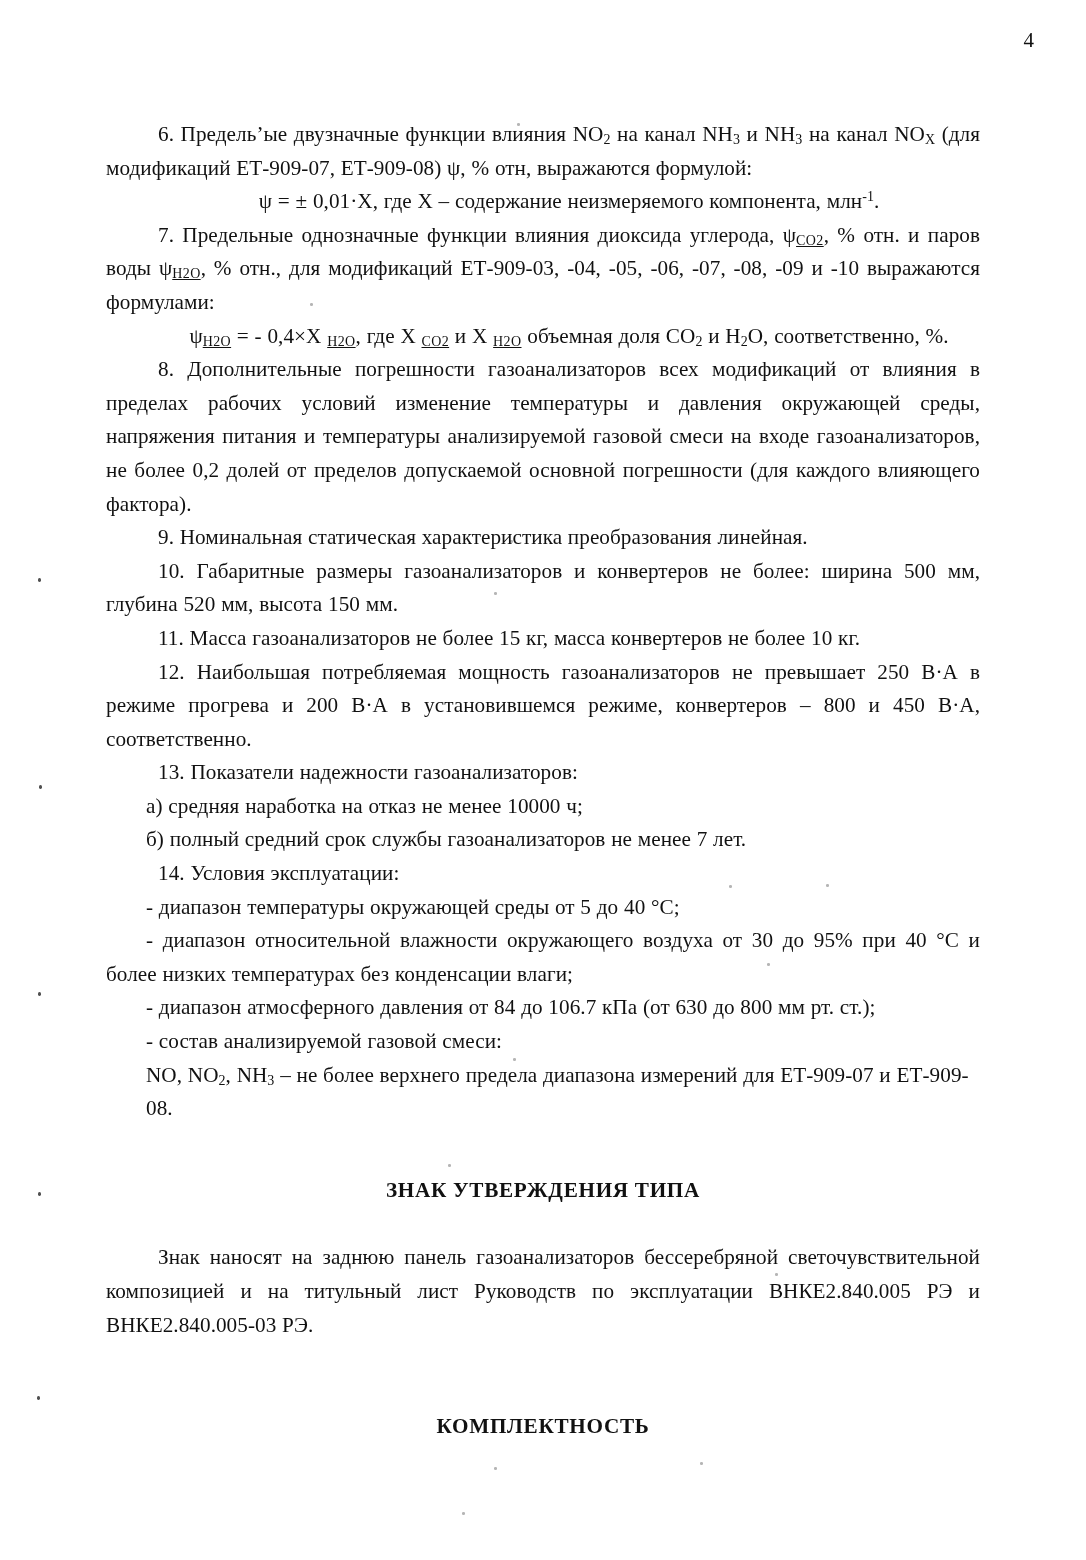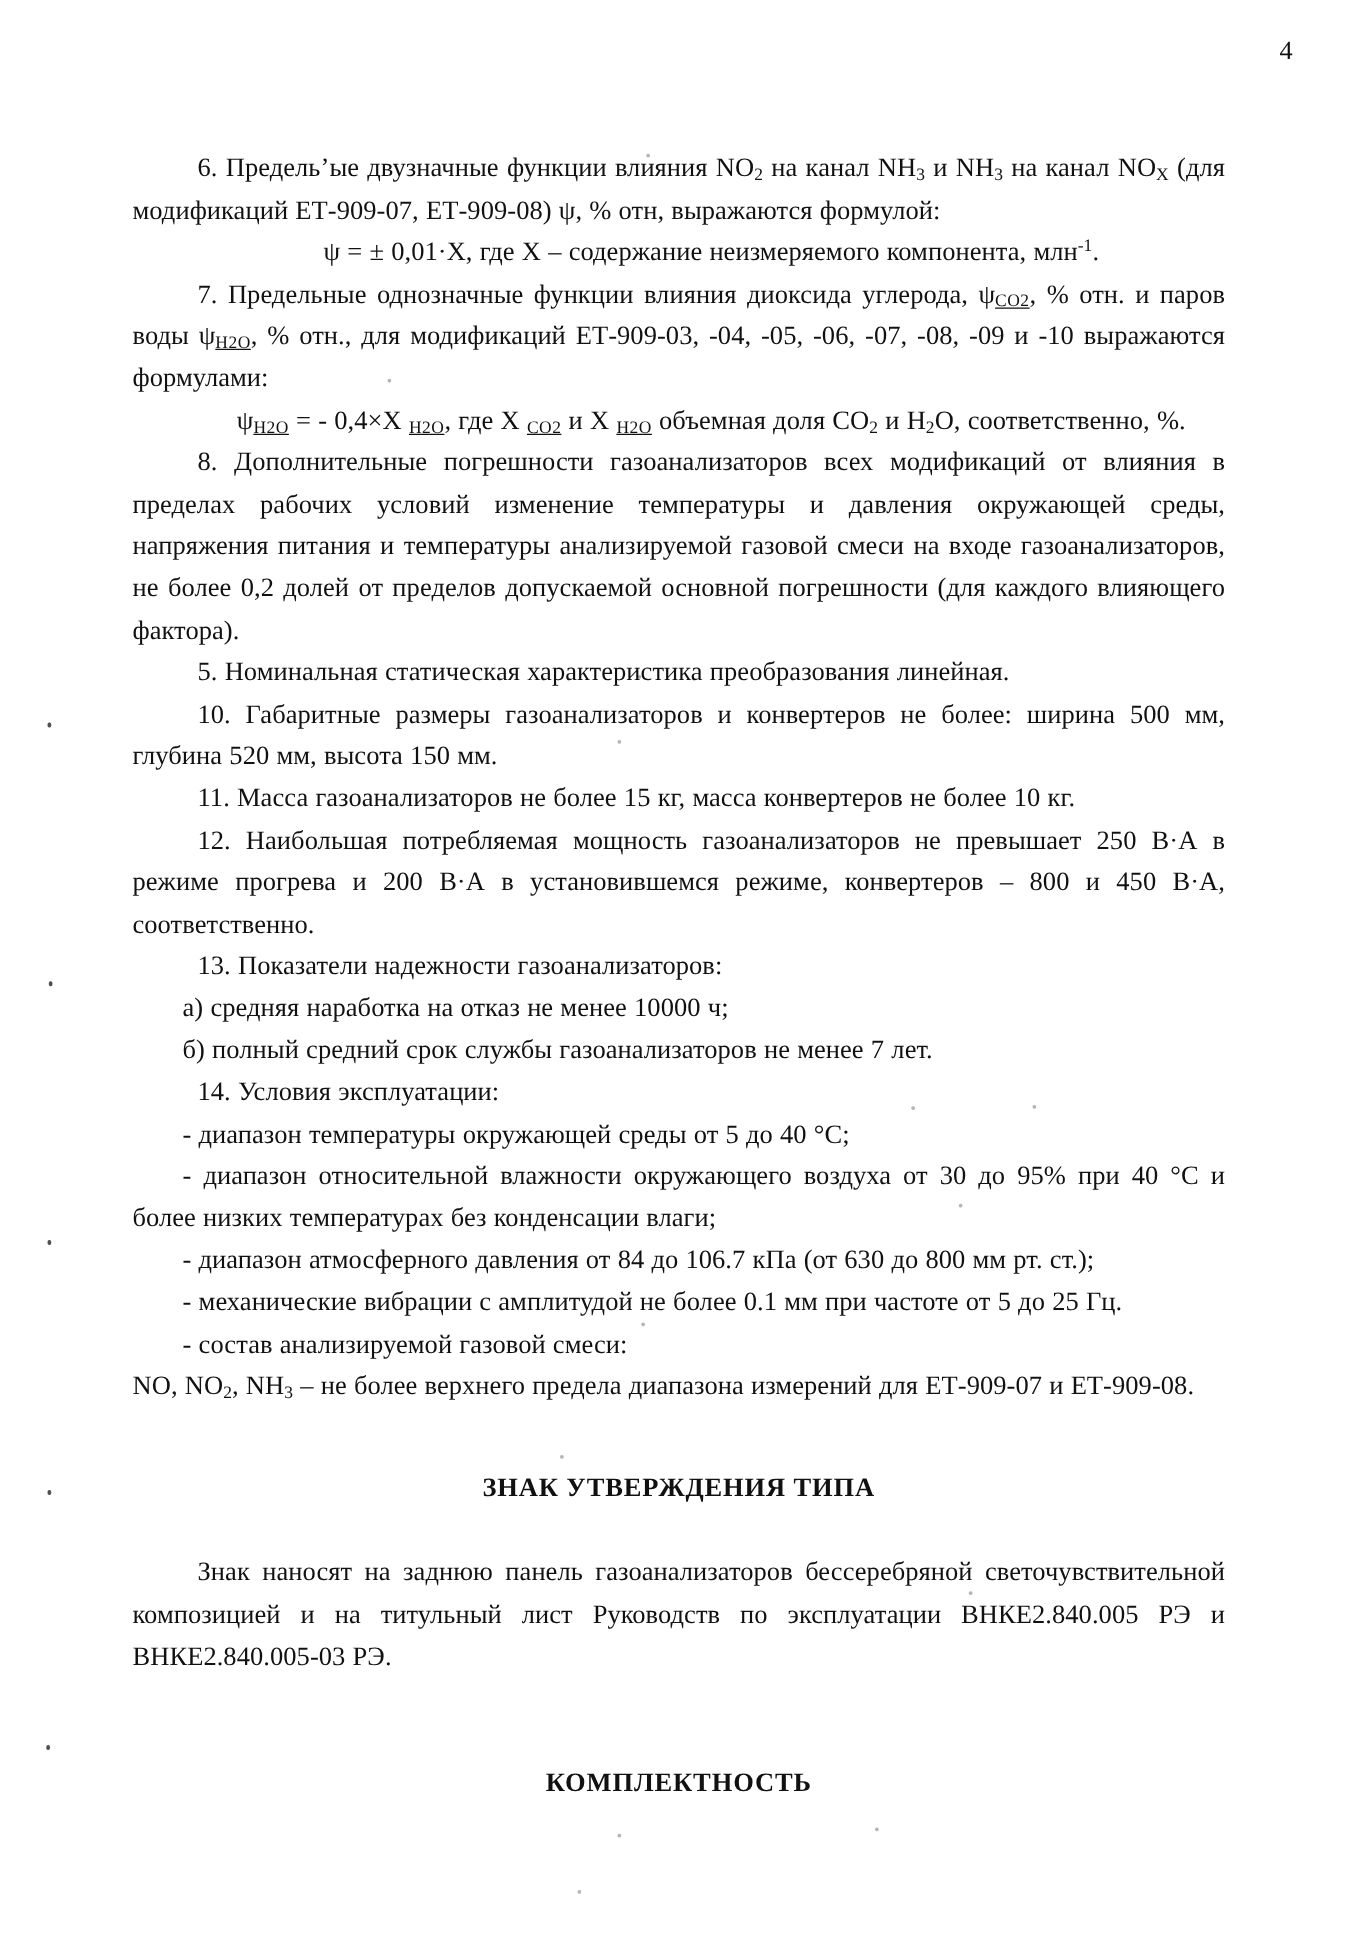--- a/index.html
+++ b/index.html
@@ -46,20 +46,21 @@
     word-spacing: 0.4px;
   }
   p.para.indent {
     text-indent: 52px;
   }
   p.para.indent-sm {
     text-indent: 40px;
   }
   p.para.noindent {
     text-indent: 0;
+    margin-left: 40px;
   }
   p.para.formula {
     text-indent: 52px;
     text-align: center;
   }
   p.para.lastline {
     text-align: left;
   }
   sub {
     font-size: 0.66em;
@@ -135,21 +136,21 @@
 
     <p class="para formula">ψ = ± 0,01·Х, где Х – содержание неизмеряемого компонента, млн<sup>-1</sup>.</p>
 
     <p class="para indent">7. Предельные однозначные функции влияния диоксида углерода, ψ<sub class="sub-sp">CO2</sub>, % отн. и паров воды ψ<sub class="sub-sp">H2O</sub>, % отн., для модификаций ЕТ-909-03, -04, -05, -06, -07, -08, -09 и -10 выражаются формулами:</p>
 
 
     <p class="para formula">ψ<sub class="sub-sp">H2O</sub> = - 0,4×X <sub class="sub-sp">H2O</sub>, где X <sub class="sub-sp">CO2</sub> и X <sub class="sub-sp">H2O</sub> объемная доля CO<sub>2</sub> и H<sub>2</sub>O, соответственно, %.</p>
 
     <p class="para indent">8. Дополнительные погрешности газоанализаторов всех модификаций от влияния в пределах рабочих условий изменение температуры и давления окружающей среды, напряжения питания и температуры анализируемой газовой смеси на входе газоанализаторов, не более 0,2 долей от пределов допускаемой основной погрешности (для каждого влияющего фактора).</p>
 
-    <p class="para indent lastline">5. Номинальная статическая характеристика преобразования линейная.</p>
+    <p class="para indent lastline">9. Номинальная статическая характеристика преобразования линейная.</p>
 
     <p class="para indent">10. Габаритные размеры газоанализаторов и конвертеров не более: ширина 500 мм, глубина 520 мм, высота 150 мм.</p>
 
     <p class="para indent lastline">11. Масса газоанализаторов не более 15 кг, масса конвертеров не более 10 кг.</p>
 
     <p class="para indent">12. Наибольшая потребляемая мощность газоанализаторов не превышает 250 В·А в режиме прогрева и 200 В·А в установившемся режиме, конвертеров – 800 и 450 В·А, соответственно.</p>
 
     <p class="para indent lastline">13. Показатели надежности газоанализаторов:</p>
 
     <p class="para indent-sm lastline">а) средняя наработка на отказ не менее 10000 ч;</p>
@@ -157,21 +158,20 @@
     <p class="para indent-sm lastline">б) полный средний срок службы газоанализаторов не менее 7 лет.</p>
 
     <p class="para indent lastline">14. Условия эксплуатации:</p>
 
     <p class="para indent-sm lastline">- диапазон температуры окружающей среды от 5 до 40 °С;</p>
 
     <p class="para indent-sm">- диапазон относительной влажности окружающего воздуха от 30 до 95% при 40 °С и более низких температурах без конденсации влаги;</p>
 
     <p class="para indent-sm lastline">- диапазон атмосферного давления от 84 до 106.7 кПа (от 630 до 800 мм рт. ст.);</p>
 
-    <p class="para indent-sm lastline">- механические вибрации с амплитудой не более 0.1 мм при частоте от 5 до 25 Гц.</p>
 
     <p class="para indent-sm lastline">- состав анализируемой газовой смеси:</p>
 
     <p class="para noindent lastline">NO, NO<sub>2</sub>, NH<sub>3</sub> – не более верхнего предела диапазона измерений для ЕТ-909-07 и ЕТ-909-08.</p>
 
 
     <div class="spacer-lg"></div>
 
     <p class="heading">ЗНАК УТВЕРЖДЕНИЯ ТИПА</p>
 

